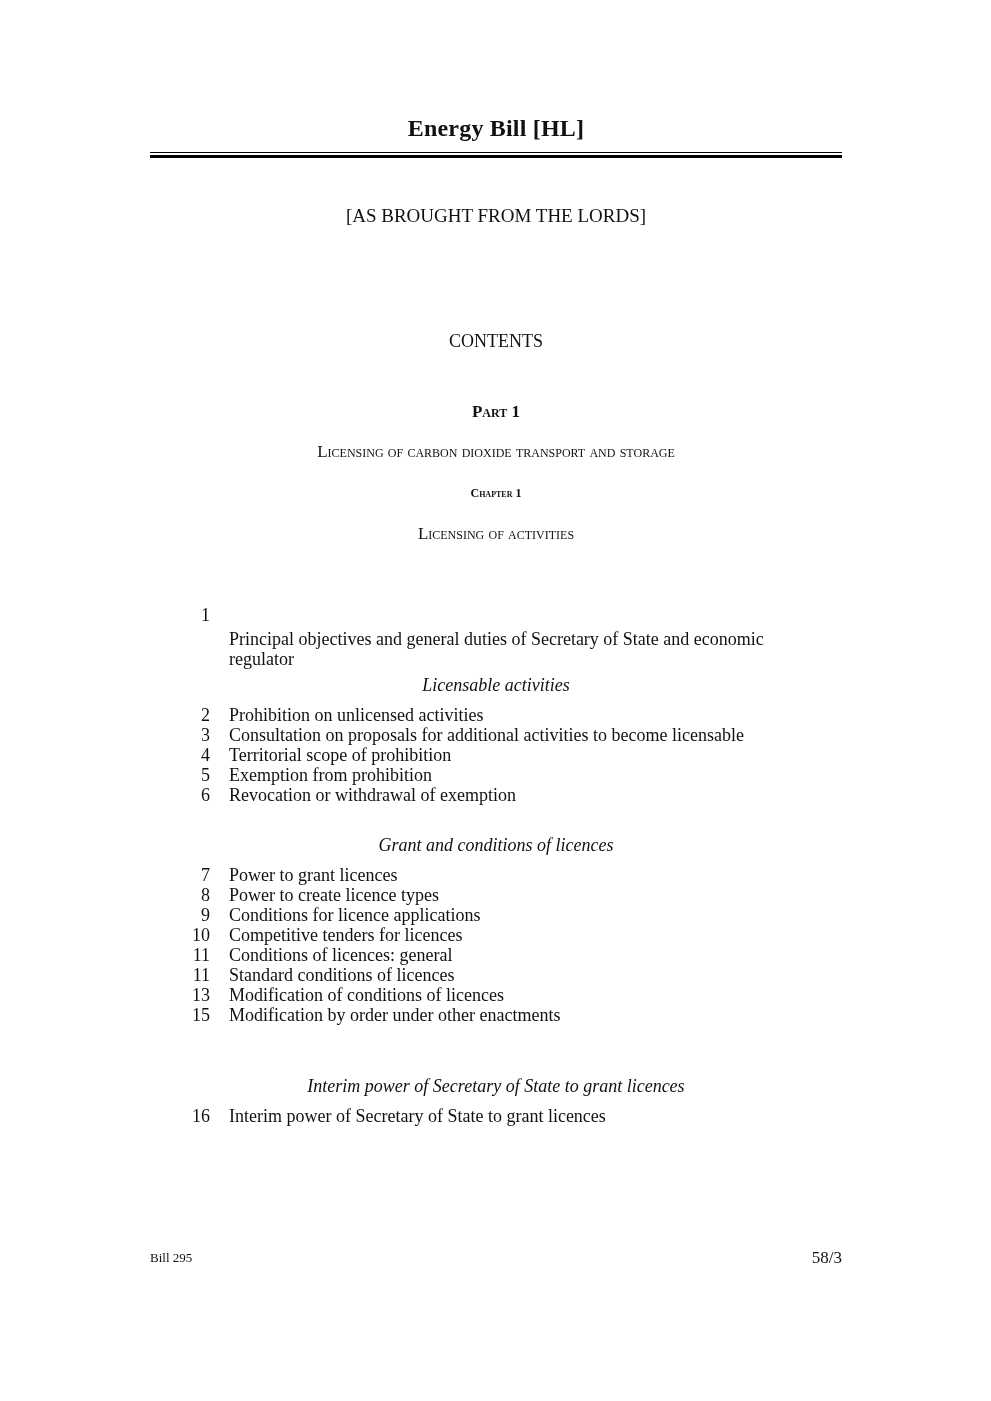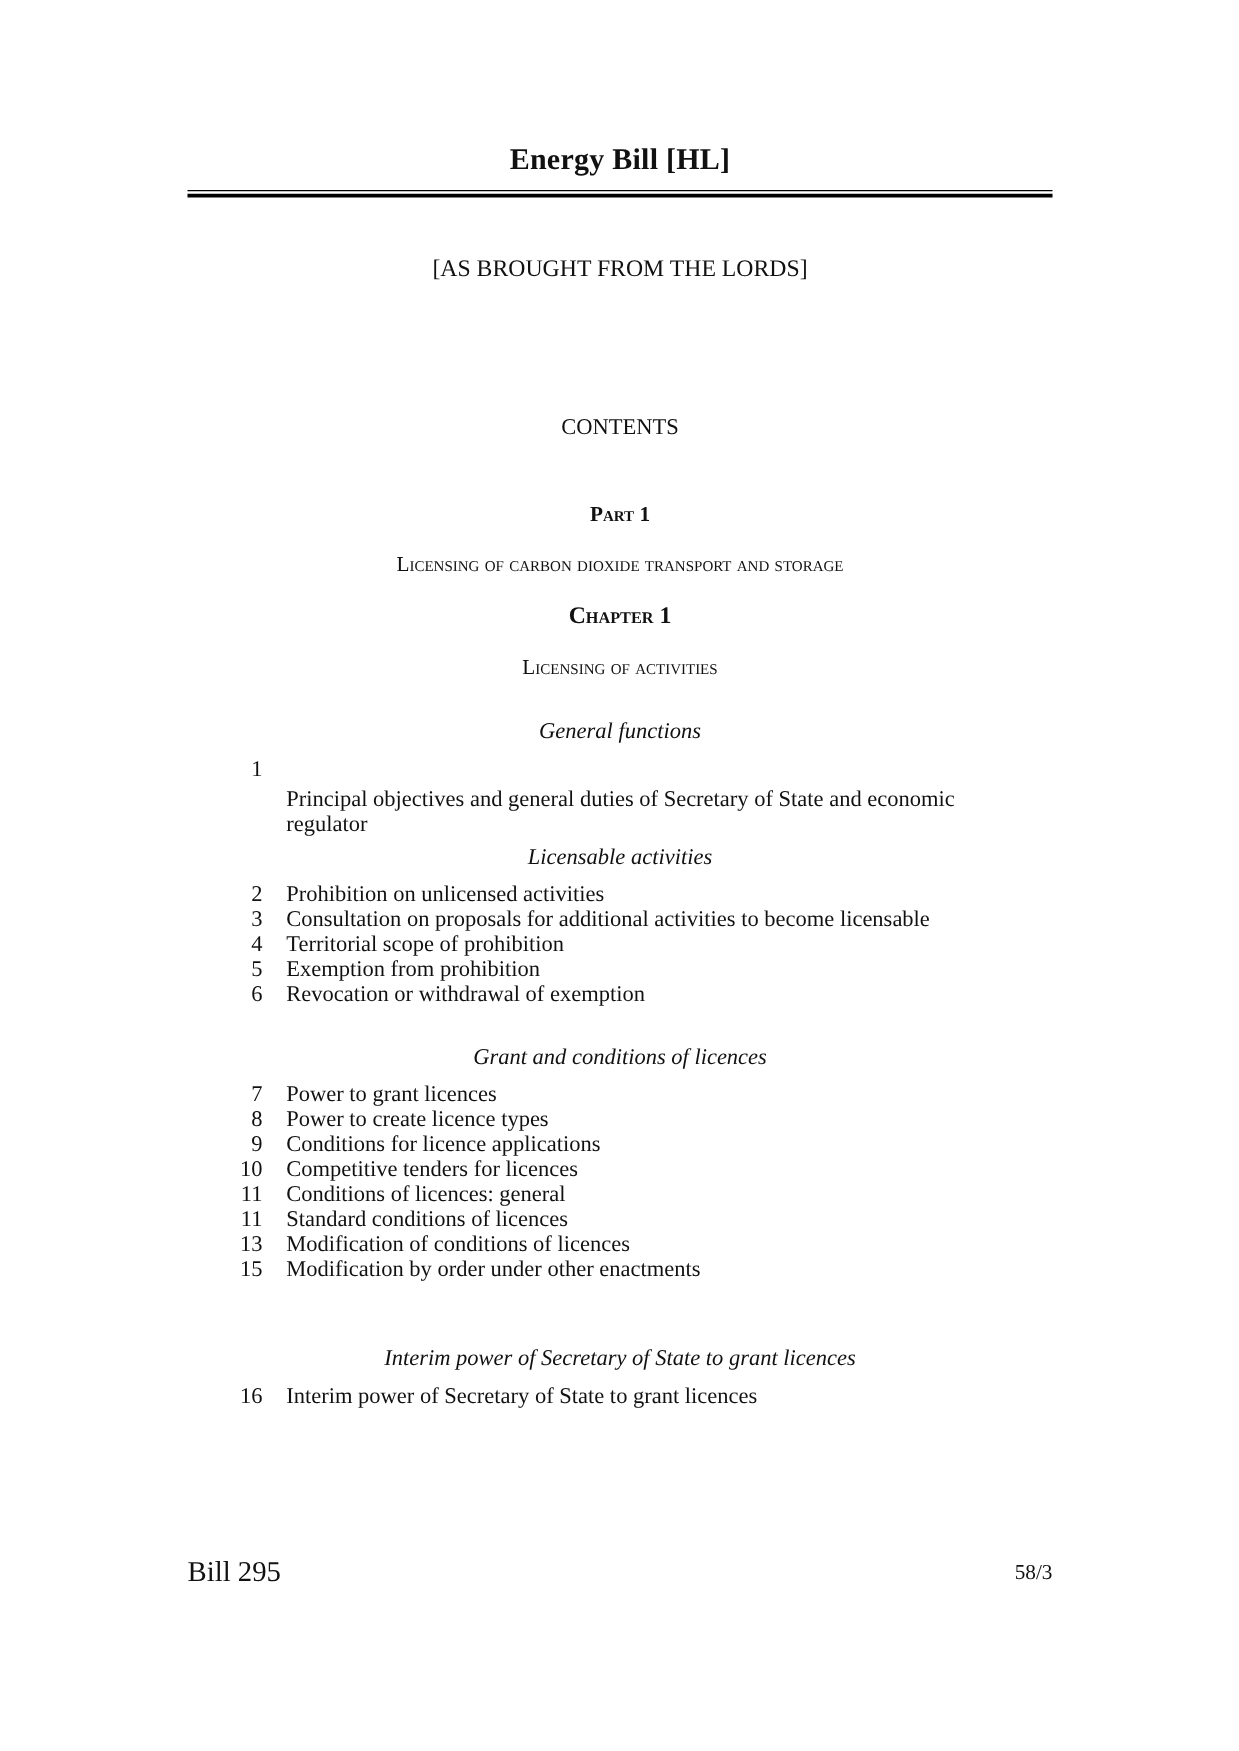--- a/index.html
+++ b/index.html
@@ -83,21 +83,21 @@
     .part-title {
       top: 441px;
       font-variant: small-caps;
       font-size: 17px;
       line-height: 22px;
     }
     .chapter-heading {
       top: 482px;
       font-weight: bold;
       font-variant: small-caps;
-      font-size: 19px;
+      font-size: 12px;
       line-height: 22px;
     }
     .chapter-title {
       top: 523px;
       font-variant: small-caps;
       font-size: 17px;
       line-height: 22px;
     }
     .group-heading {
       position: absolute;
@@ -125,21 +125,21 @@
     }
     .entry-text {
       margin-left: 19px;
       flex: 1 1 auto;
       padding-right: 0;
     }
     .footer-left {
       position: absolute;
       top: 1247px;
       left: 0;
-      font-size: 23px;
+      font-size: 13px;
       line-height: 22px;
     }
     .footer-right {
       position: absolute;
       top: 1247px;
       right: 0;
       font-size: 17px;
       line-height: 22px;
       text-align: right;
     }
@@ -155,21 +155,20 @@
 
   <div class="subtitle">[AS BROUGHT FROM THE LORDS]</div>
 
   <div class="contents-heading">CONTENTS</div>
 
   <div class="center-line part-heading">Part 1</div>
   <div class="center-line part-title">Licensing of carbon dioxide transport and storage</div>
   <div class="center-line chapter-heading">Chapter 1</div>
   <div class="center-line chapter-title">Licensing of activities</div>
 
-  <div class="group-heading" style="top:573px;">General functions</div>
   <div class="entries" style="top:605px;">
     <div class="entry">
       <span class="entry-num">1</span>
       <span class="entry-text" style="max-width:600px;margin-top:24px;">Principal objectives and general duties of Secretary of State and economic regulator</span>
     </div>
   </div>
 
   <div class="group-heading" style="top:674px;">Licensable activities</div>
   <div class="entries" style="top:705px;">
     <div class="entry">

